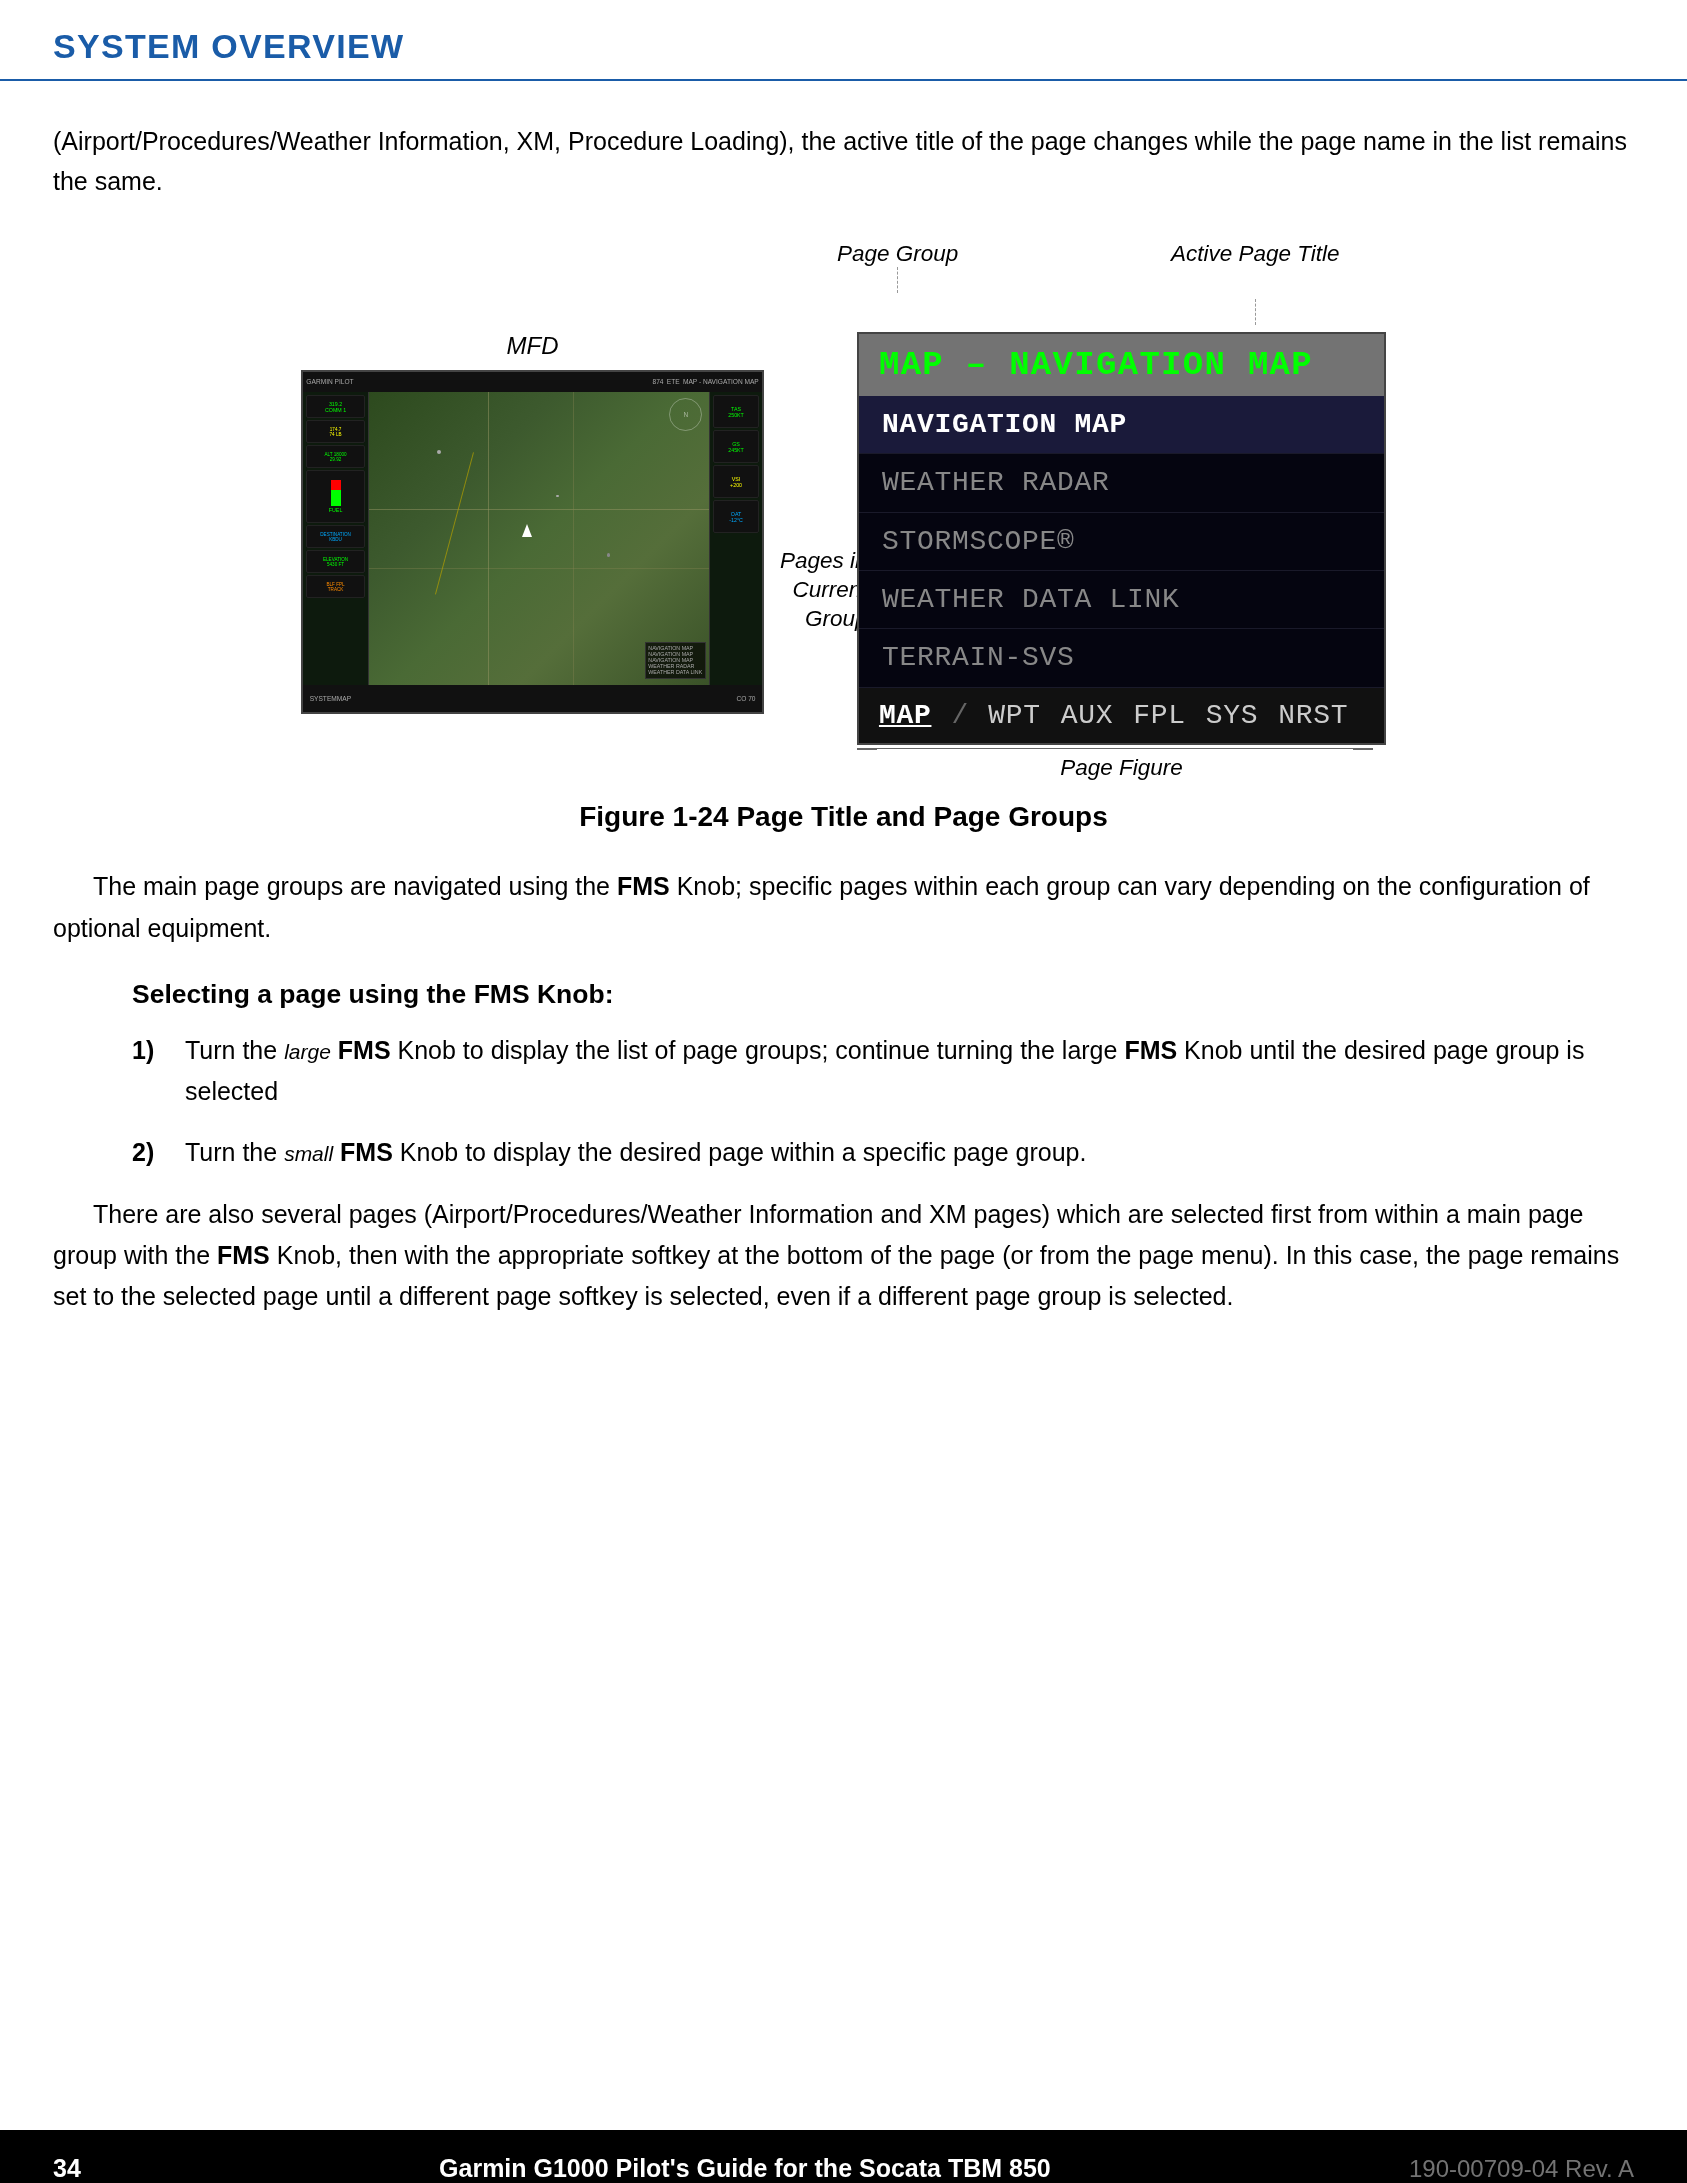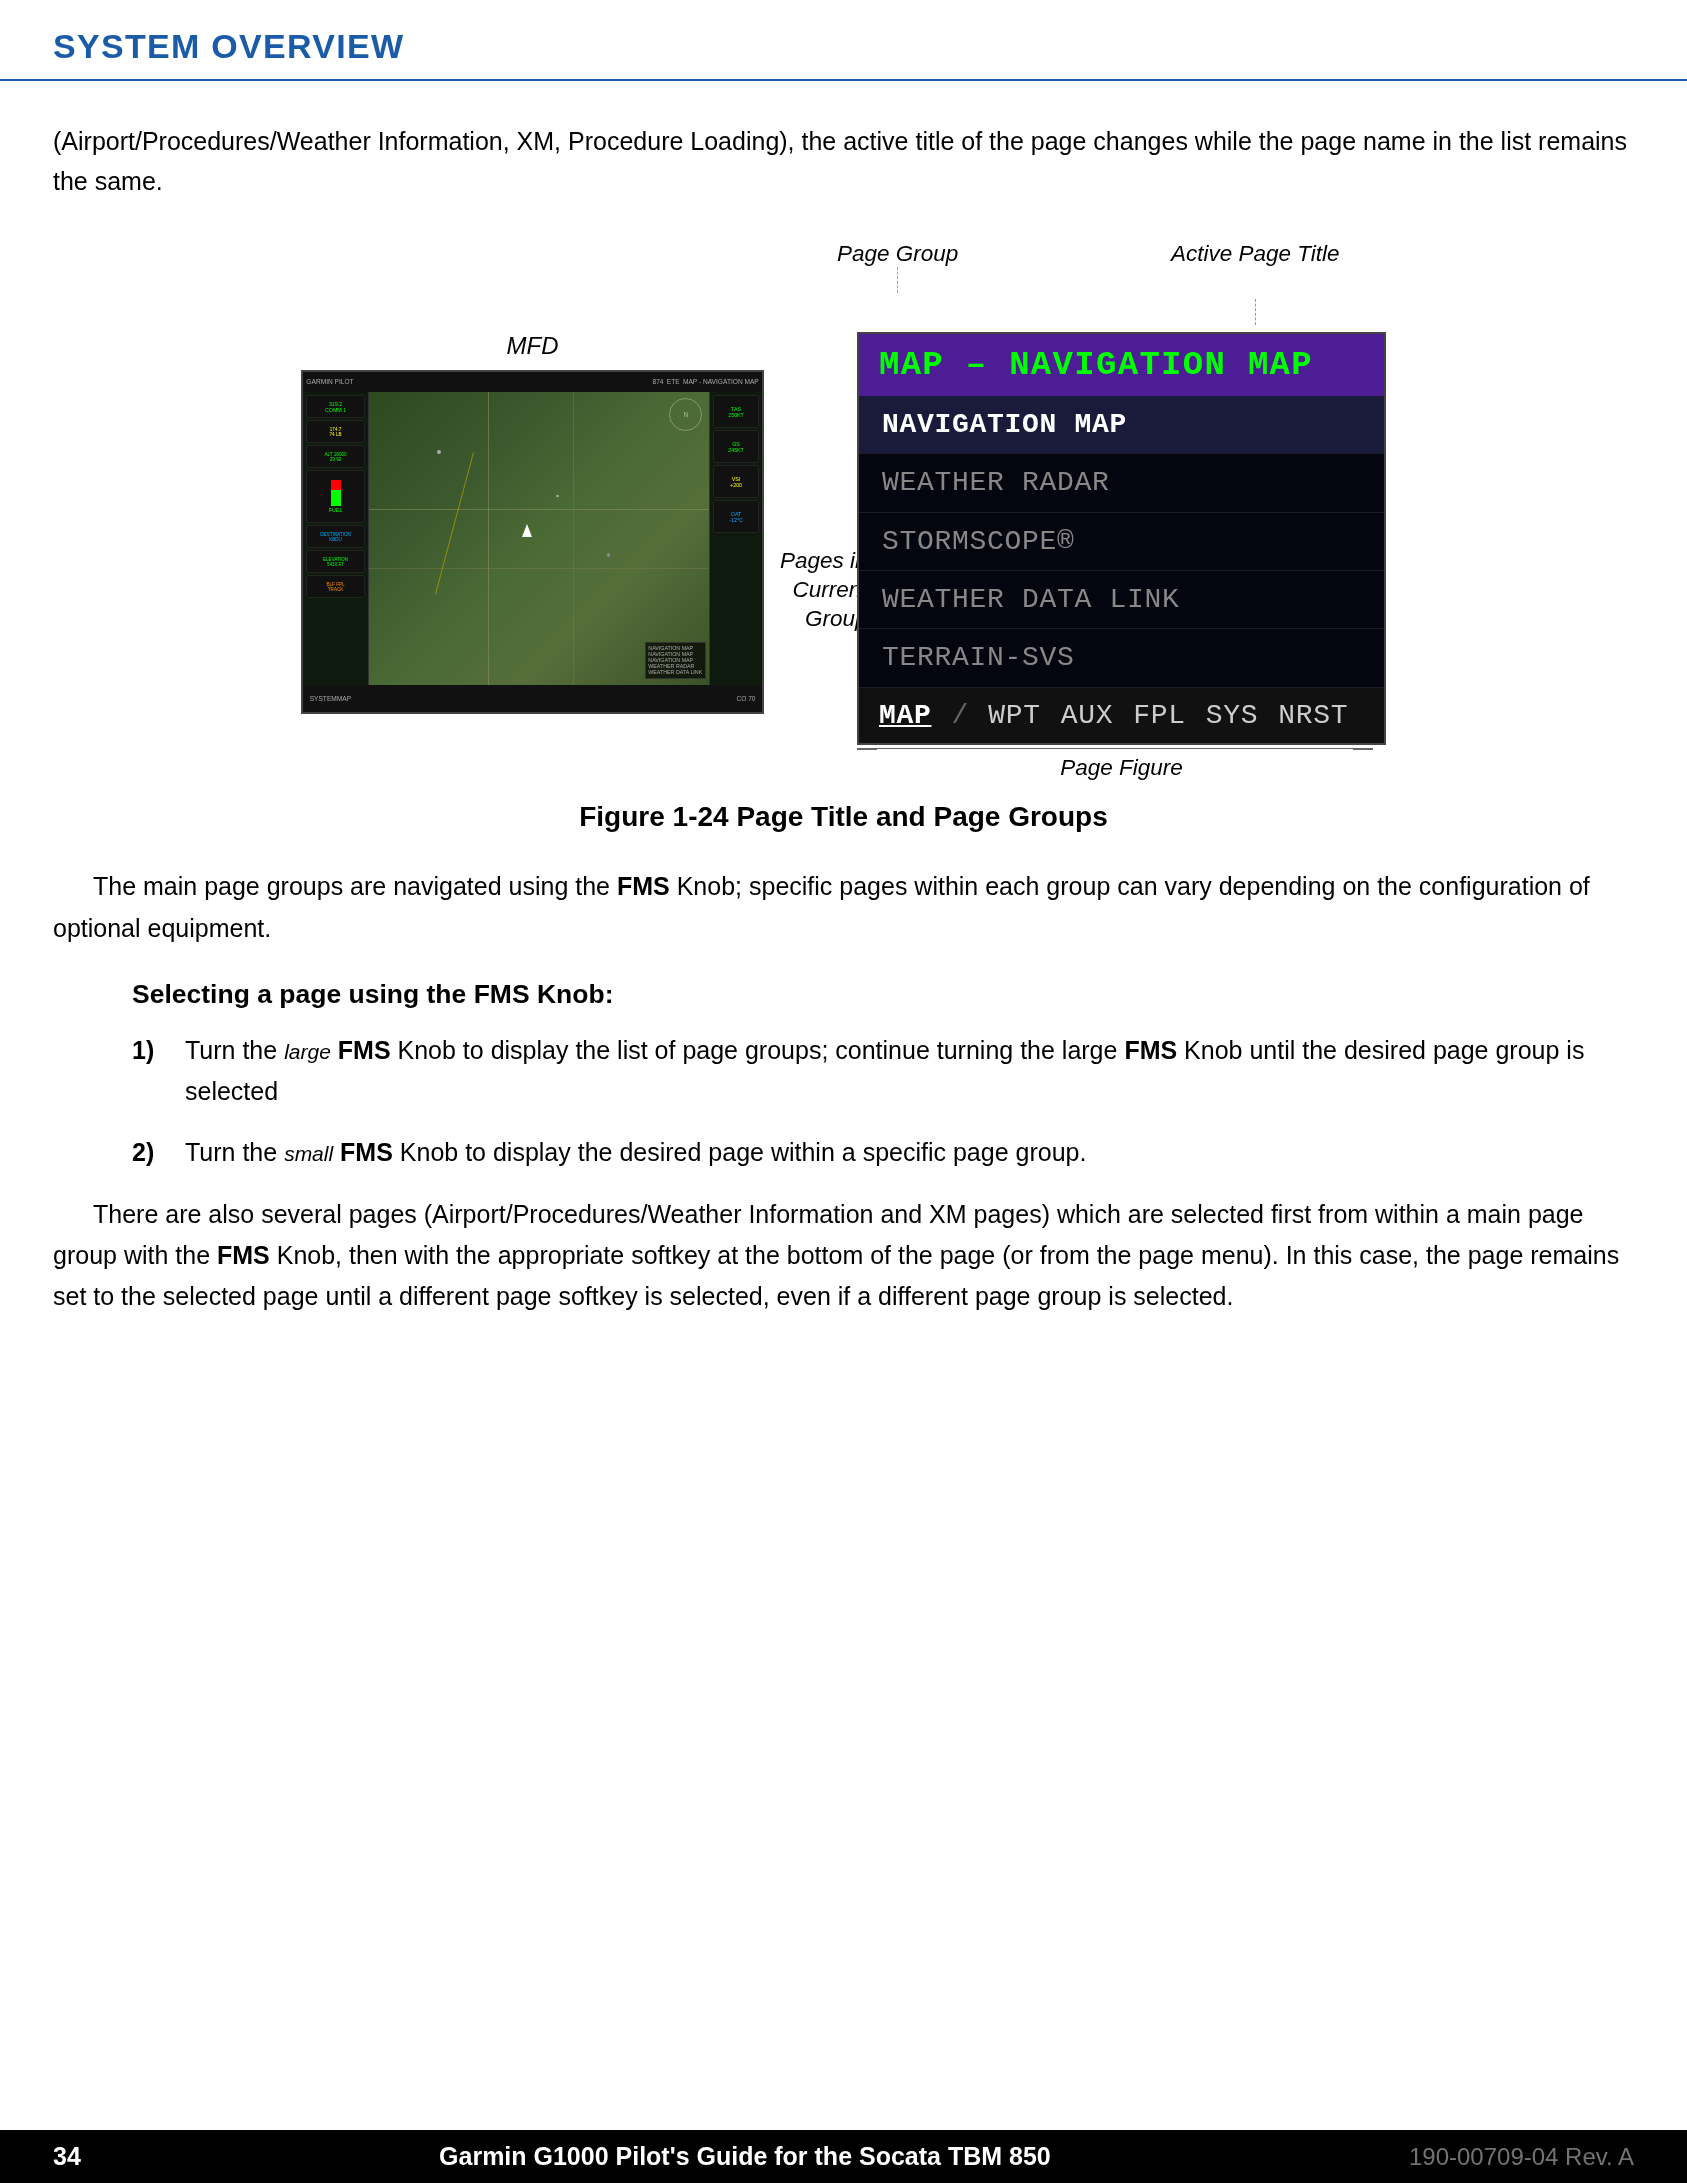--- a/index.html
+++ b/index.html
@@ -220,21 +220,21 @@
 
     
     .nav-panel {
       width: 529px;
       border: 2px solid #444;
       background: #000;
       overflow: hidden;
     }
 
     .nav-title-bar {
-      background: #4c1d95;
+      background: #737373;
       padding: 12px 20px;
       display: flex;
       align-items: center;
     }
 
     .nav-title-text {
       font-size: 34px;
       font-family: 'Courier New', monospace;
       font-weight: bold;
       color: #00ff00;
@@ -333,21 +333,21 @@
 
     
     .footer {
       position: absolute;
       bottom: 0;
       left: 0;
       right: 0;
       height: 53px;
       background: #000;
       display: flex;
-      align-items: center;
+      align-items: flex-end;
       justify-content: space-between;
       padding: 0 53px;
     }
 
     .footer-page {
       font-size: 25px;
       color: #fff;
       font-weight: bold;
     }
 

